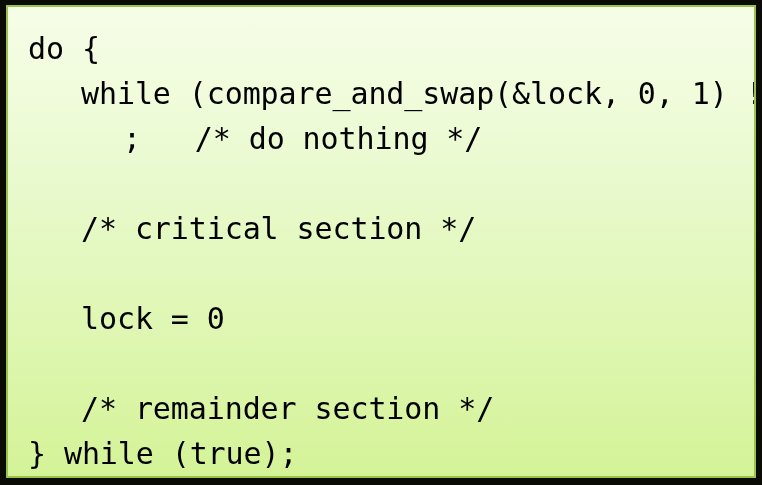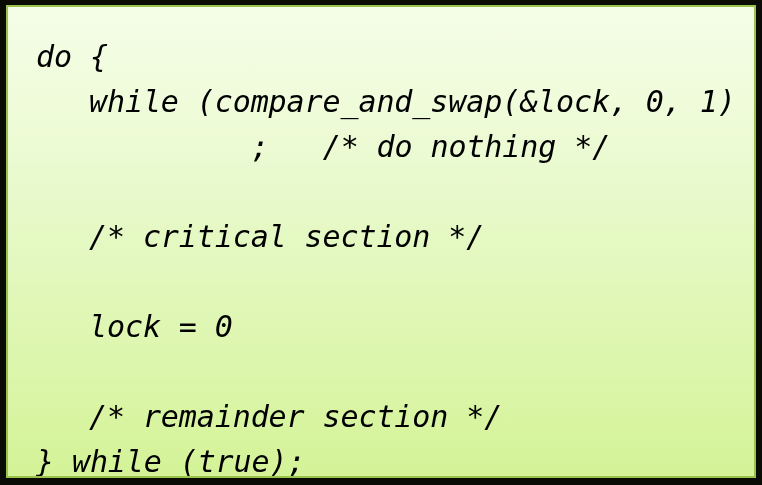--- a/index.html
+++ b/index.html
@@ -42,44 +42,43 @@
     );
     position: relative;
     overflow: hidden;
   }
 
   #code-block {
     position: absolute;
     left: 12px;
     top: 11px;
     right: 8px;
-    margin: 16px;
+    margin: 8px;
     padding: 0;
     color: #000000;
     font-family: "Liberation Sans", "DejaVu Sans", sans-serif;
     font-size: 30px;
     line-height: 45px;
     font-weight: 400;
     letter-spacing: -0.1px;
     white-space: pre;
-    font-style: italic;
   }
 
   .code-line {
     display: block;
     height: 45px;
     white-space: pre;
   }
   .code-line.blank-line {
     height: 45px;
   }
 
   .indent-0 { padding-left: 0px; }
   .indent-1 { padding-left: 53px; }
-  .indent-2 { padding-left: 95px; text-align: center; }
+  .indent-2 { padding-left: 95px; }
 </style>
 </head>
 <body>
 
 <div id="code-figure">
   <div id="code-panel">
     <pre id="code-block"><code><span class="code-line indent-0">do {</span><span class="code-line indent-1">while (compare_and_swap(&amp;lock, 0, 1) != 0)</span><span class="code-line indent-2">;   /* do nothing */</span><span class="code-line indent-1 blank-line"></span><span class="code-line indent-1">/* critical section */</span><span class="code-line indent-1 blank-line"></span><span class="code-line indent-1">lock = 0</span><span class="code-line indent-1 blank-line"></span><span class="code-line indent-1">/* remainder section */</span><span class="code-line indent-0">} while (true);</span></code></pre>
   </div>
 </div>
 

